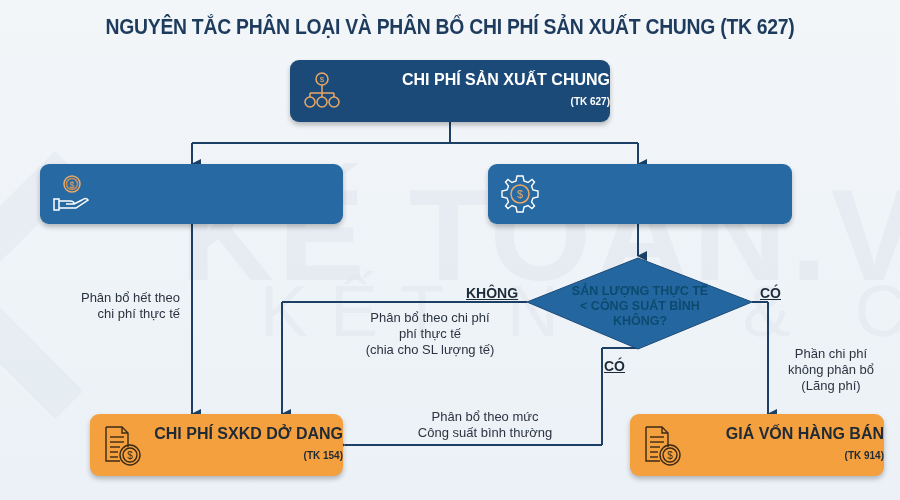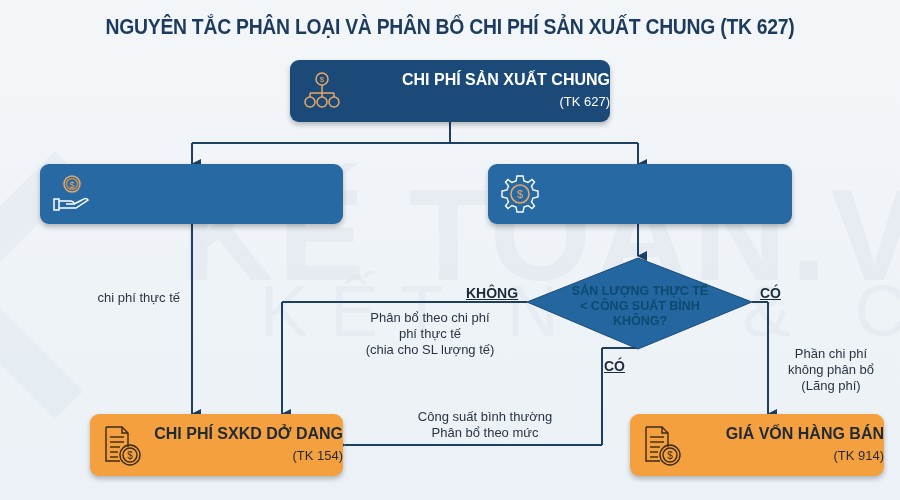--- a/index.html
+++ b/index.html
@@ -5,21 +5,21 @@
   html, body { margin:0; padding:0; }
   body { width:900px; height:500px; overflow:hidden; background:#eef3f7; font-family:"Liberation Sans", sans-serif; position:relative; }
   .bg { position:absolute; inset:0; background:linear-gradient(180deg,#f3f6f9 0%,#ebf1f6 100%); }
   .wm1 { position:absolute; left:180px; top:160px; font-size:130px; font-weight:bold; color:#dfe6ed; opacity:.55; letter-spacing:4px; white-space:nowrap; font-family:"Liberation Sans", sans-serif; }
   .wm2 { position:absolute; left:260px; top:270px; font-size:72px; color:#e1e8ee; opacity:.6; letter-spacing:22px; white-space:nowrap; font-family:"Liberation Sans", sans-serif; }
   .wm-chev { position:absolute; left:-40px; top:190px; width:150px; height:150px; border-left:40px solid #e3eaf0; border-bottom:40px solid #e3eaf0; transform:rotate(45deg); opacity:.6; }
   .title { position:absolute; left:0; right:0; top:14px; text-align:center; font-size:22px; font-weight:bold; color:#1d3b5c; letter-spacing:-0.3px; transform:scaleX(0.88); }
   .box { position:absolute; border-radius:9px; color:#fff; display:flex; align-items:center; box-shadow:0 3px 5px rgba(0,0,0,0.25); }
   .box .txt { flex:1; text-align:right; line-height:22px; }
   .box .t1 { font-weight:bold; font-size:16px; display:block; }
-  .box .t2 { font-size:13px; display:block; }
+  .box .t2 { font-size:10px; display:block;font-weight:bold; }
   .navy { background:#1c4a78; }
   .blue { background:#2769a3; }
   .orange { background:#f4a03e; color:#1f2a36; }
   .icon { width:44px; height:44px; margin-left:10px; flex:none; }
   svg.lines { position:absolute; left:0; top:0; }
   .lbl { position:absolute; font-size:13px; color:#2a3440; line-height:16px; white-space:nowrap; }
   .lbl.r { text-align:right; }
   .lbl.c { text-align:center; }
   .bold { font-weight:bold; font-size:14px; color:#1d2b39;text-decoration:underline; }
   .diamond-text { position:absolute; left:560px; top:284px; width:160px; text-align:center; color:#0c4a6e; font-weight:bold; font-size:12.5px; line-height:15px; }
@@ -164,34 +164,35 @@
     </g>
     <text x="30" y="36" font-size="10" fill="#3a2a18" text-anchor="middle" font-family="Liberation Sans, sans-serif">$</text>
   </svg>
   <div class="txt">
     <span class="t1">GIÁ VỐN HÀNG BÁN</span>
     <span class="t2">(TK 914)</span>
   </div>
 </div>
 
 <div class="lbl r" style="left:40px;top:290px;width:140px;">
+  <div>Phân bổ hết theo</div>
   <div>chi phí thực tế</div>
 </div>
 
 <div class="lbl bold" style="left:466px;top:285px;">KHÔNG</div>
 <div class="lbl c" style="left:340px;top:310px;width:180px;">
   <div>Phân bổ theo chi phí</div>
   <div>phí thực tế</div>
   <div>(chia cho SL lượng tế)</div>
 </div>
 
 <div class="lbl bold" style="left:760px;top:285px;">CÓ</div>
 <div class="lbl c" style="left:776px;top:346px;width:110px;">
   <div>Phần chi phí</div>
   <div>không phân bổ</div>
   <div>(Lãng phí)</div>
 </div>
 
 <div class="lbl bold" style="left:604px;top:358px;">CÓ</div>
 <div class="lbl c" style="left:400px;top:409px;width:170px;">
+  <div>Phân bổ theo mức</div>
   <div>Công suất bình thường</div>
-  <div>Phân bổ theo mức</div>
 </div>
 
 </body></html>

